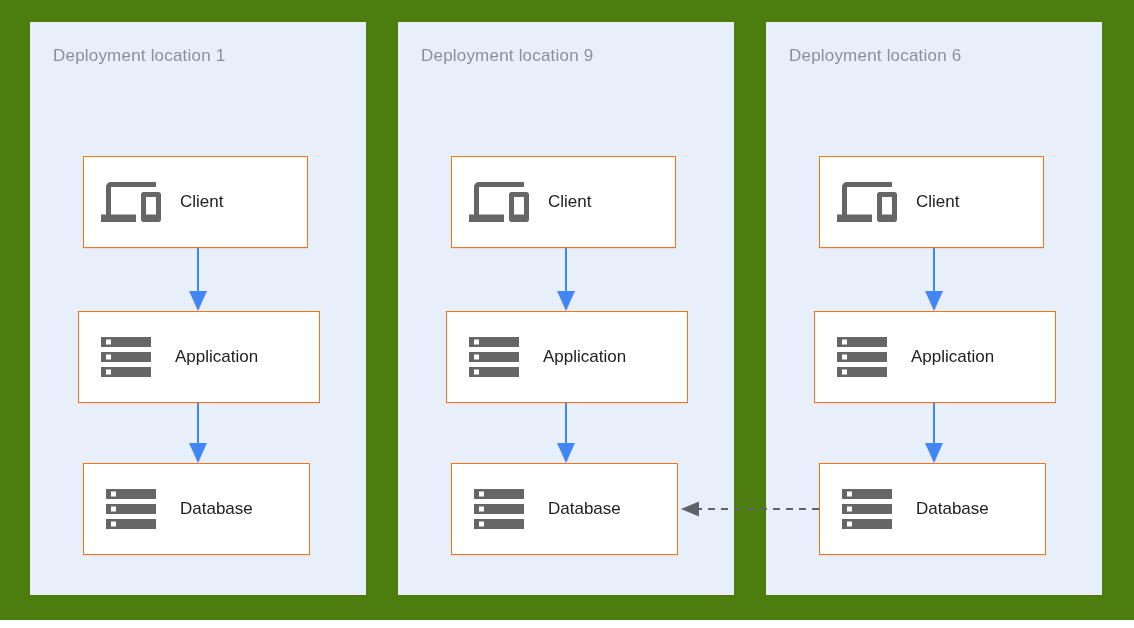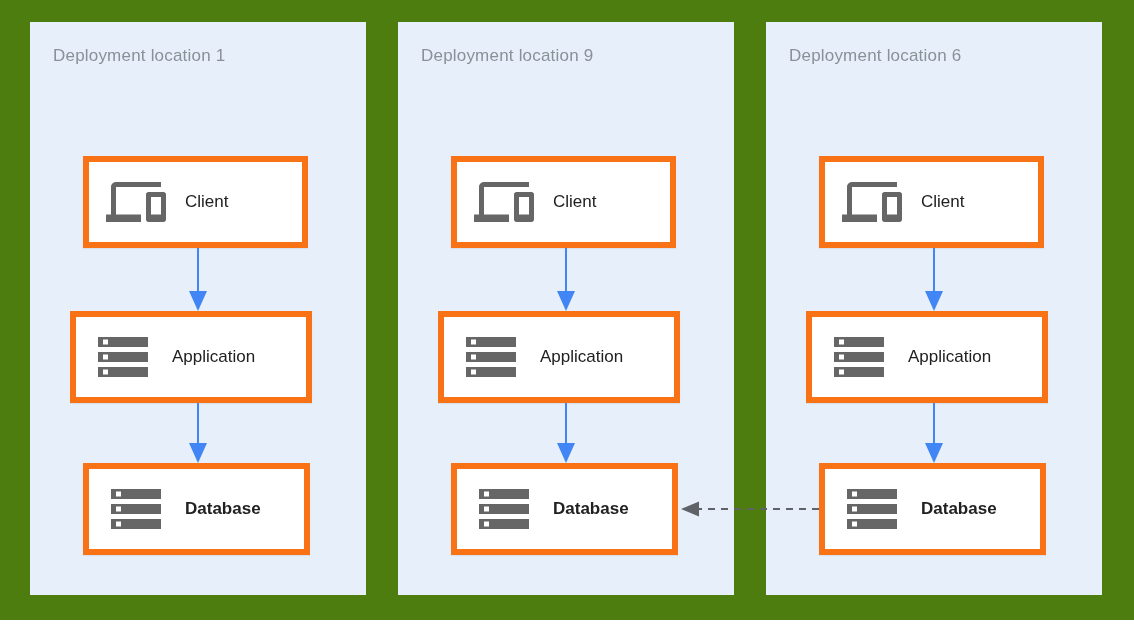--- a/index.html
+++ b/index.html
@@ -26,30 +26,30 @@
     left: 23px; top: 24px;
     font-size: 17px;
     color: #8a9097;
     letter-spacing: 0.2px;
     white-space: nowrap;
   }
   .node {
     position: absolute;
     height: 92px;
     background: #ffffff;
-    border: 6px solid #f97316;
+    border: 1px solid #f97316;
     box-sizing: border-box;
     display: flex;
     align-items: center;
     padding-left: 17px;
     box-shadow: 0 1px 1px rgba(0,0,0,0.06);
   }
   .node-client      { top: 134px; left: 53px; width: 225px; }
-  .node-application { top: 289px; left: 40px; width: 242px; }
-  .node-database    { top: 441px; left: 53px; width: 227px; font-weight: bold; }
+  .node-application { top: 289px; left: 48px; width: 242px; }
+  .node-database    { top: 441px; left: 53px; width: 227px; }
   .icon {
     width: 60px; height: 60px;
     display: flex; align-items: center; justify-content: center;
     flex: 0 0 60px;
   }
   .icon svg { display: block; }
   .node-label {
     margin-left: 19px;
     font-size: 17px;
     color: #212121;

